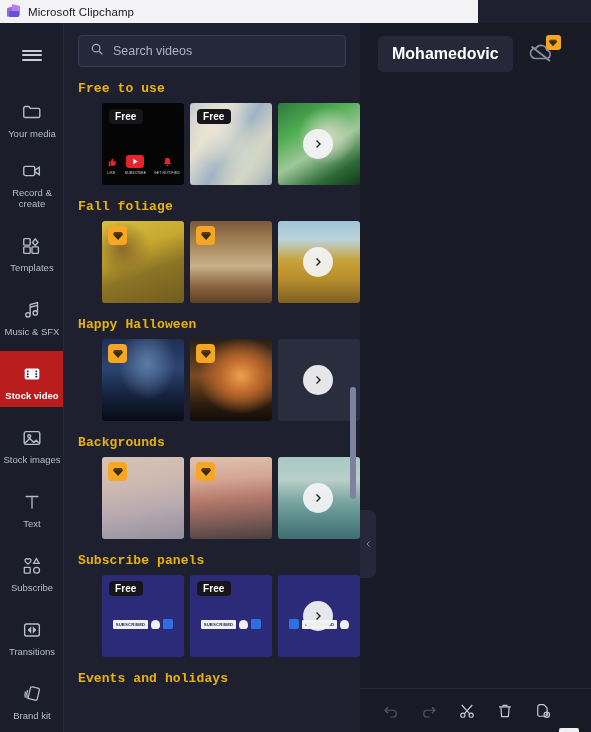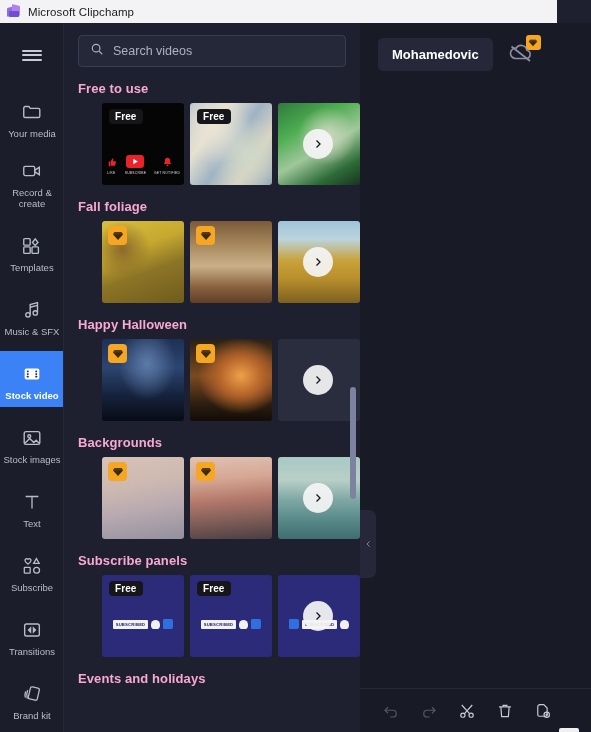--- a/index.html
+++ b/index.html
@@ -6,21 +6,21 @@
   html, body {
     width: 591px; height: 732px;
     background: #14161f;
     font-family: "Liberation Sans", sans-serif;
     overflow: hidden;
   }
   .app { position: relative; width: 591px; height: 732px; background: #1e2030; }
 
   
   .titlebar {
-    position: absolute; left: 0; top: 0; width: 557px; height: 23px;
+    position: absolute; left: 0; top: 0; width: 478px; height: 23px;
     background: #f3f3f6; display: flex; align-items: center; gap: 7px;
     padding-left: 7px;
   }
   .tb-logo { width: 14px; height: 13px; position: relative; flex: none; }
   .tb-logo .p1 { position: absolute; left: 0; top: 2px; width: 8px; height: 9px; background: #8f6fe0; transform: skewY(-12deg); border-radius: 1px;}
   .tb-logo .p2 { position: absolute; left: 5px; top: 0px; width: 8px; height: 10px; background: #b57ff0; transform: skewY(12deg); border-radius: 1px;}
   .tb-logo .p3 { position: absolute; left: 2px; top: 6px; width: 10px; height: 6px; background: #6d4fd1; border-radius: 1px;}
   .tb-title { font-size: 11.5px; color: #1a1a1a; letter-spacing: .1px; }
 
   
@@ -35,21 +35,21 @@
   .rail-item {
     width: 64px; min-height: 56px; display: flex; flex-direction: column;
     align-items: center; justify-content: flex-end; gap: 4px;
     padding: 6px 2px; cursor: pointer; margin-bottom: 8px;
   }
   .rail-item .ico { width: 24px; height: 24px; display: flex; align-items:center; justify-content:center; color: #b9bcc9; }
   .rail-item .lbl {
     font-size: 9.5px; color: #b9bcc9; text-align: center; line-height: 11px;
     max-width: 62px;
   }
-  .rail-item.active { background: #3b82f6; }
+  .rail-item.active { background: #b91c1c; }
   .rail-item.active .lbl { color: #ffffff; font-weight: bold; }
   .rail-item.active .ico { color: #ffffff; }
 
   
   .library {
     position: absolute; left: 64px; top: 23px; width: 296px; height: 709px;
     background: #1e2030; overflow: hidden;
   }
   .search-wrap { padding: 12px 14px 0 14px; }
   .search-box {
@@ -61,22 +61,23 @@
   .search-input {
     background: transparent; border: none; outline: none;
     color: #c8cad6; font-size: 12.5px; font-family: "Liberation Sans", sans-serif;
     width: 100%;
   }
   .search-input::placeholder { color: #aeb1c0; }
 
   .scroll-area { height: 665px; position: relative; overflow: hidden; padding: 0 14px; }
   .section { margin-top: 14px; }
   .section-title {
-    font-size: 13px; font-weight: bold; color: #f9a8d4; margin-bottom: 7px;
+    font-size: 13px; font-weight: bold; color: #eab308; margin-bottom: 7px;
     letter-spacing: .1px;
+    font-family: Liberation Mono, monospace;
   }
   .row { display: flex; gap: 6px; position: relative; padding-left: 24px; }
   .card {
     width: 82px; height: 82px; border-radius: 3px; position: relative;
     overflow: hidden; background: #2a2d3e; cursor: pointer; flex: none;
   }
   .badge-free {
     position: absolute; left: 7px; top: 6px; background: #16161a; color: #fff;
     font-size: 10px; font-weight: bold; padding: 2px 6px; border-radius: 4px;
     letter-spacing: .1px;
@@ -138,21 +139,21 @@
   .scrollbar-track { position: absolute; right: 2px; top: 0; width: 6px; height: 665px; }
   .scrollbar-thumb { position: absolute; right: 2px; top: 320px; width: 6px; height: 112px; background: #7d82a0; border-radius: 3px; cursor: pointer; }
 
   
   .workspace {
     position: absolute; left: 360px; top: 23px; width: 231px; height: 709px;
     background: #181a26;
   }
   .ws-header { height: 62px; display: flex; align-items: center; gap: 14px; padding-left: 18px; }
   .user-btn {
-    background: #262839; color: #ffffff; font-size: 13px; font-weight: bold;
+    background: #262839; color: #ffffff; font-size: 16px; font-weight: bold;
     border: none; border-radius: 5px; padding: 9px 14px; cursor: pointer;
     font-family: "Liberation Sans", sans-serif;
   }
   .cloud-wrap { position: relative; width: 30px; height: 28px; cursor: pointer; }
   .cloud-prem {
     position: absolute; right: -4px; top: -5px; width: 15px; height: 15px;
     background: #f5a623; border-radius: 3px; display: flex; align-items: center; justify-content: center;
   }
   .collapse-handle {
     position: absolute; left: 0; top: 487px; width: 16px; height: 68px;

